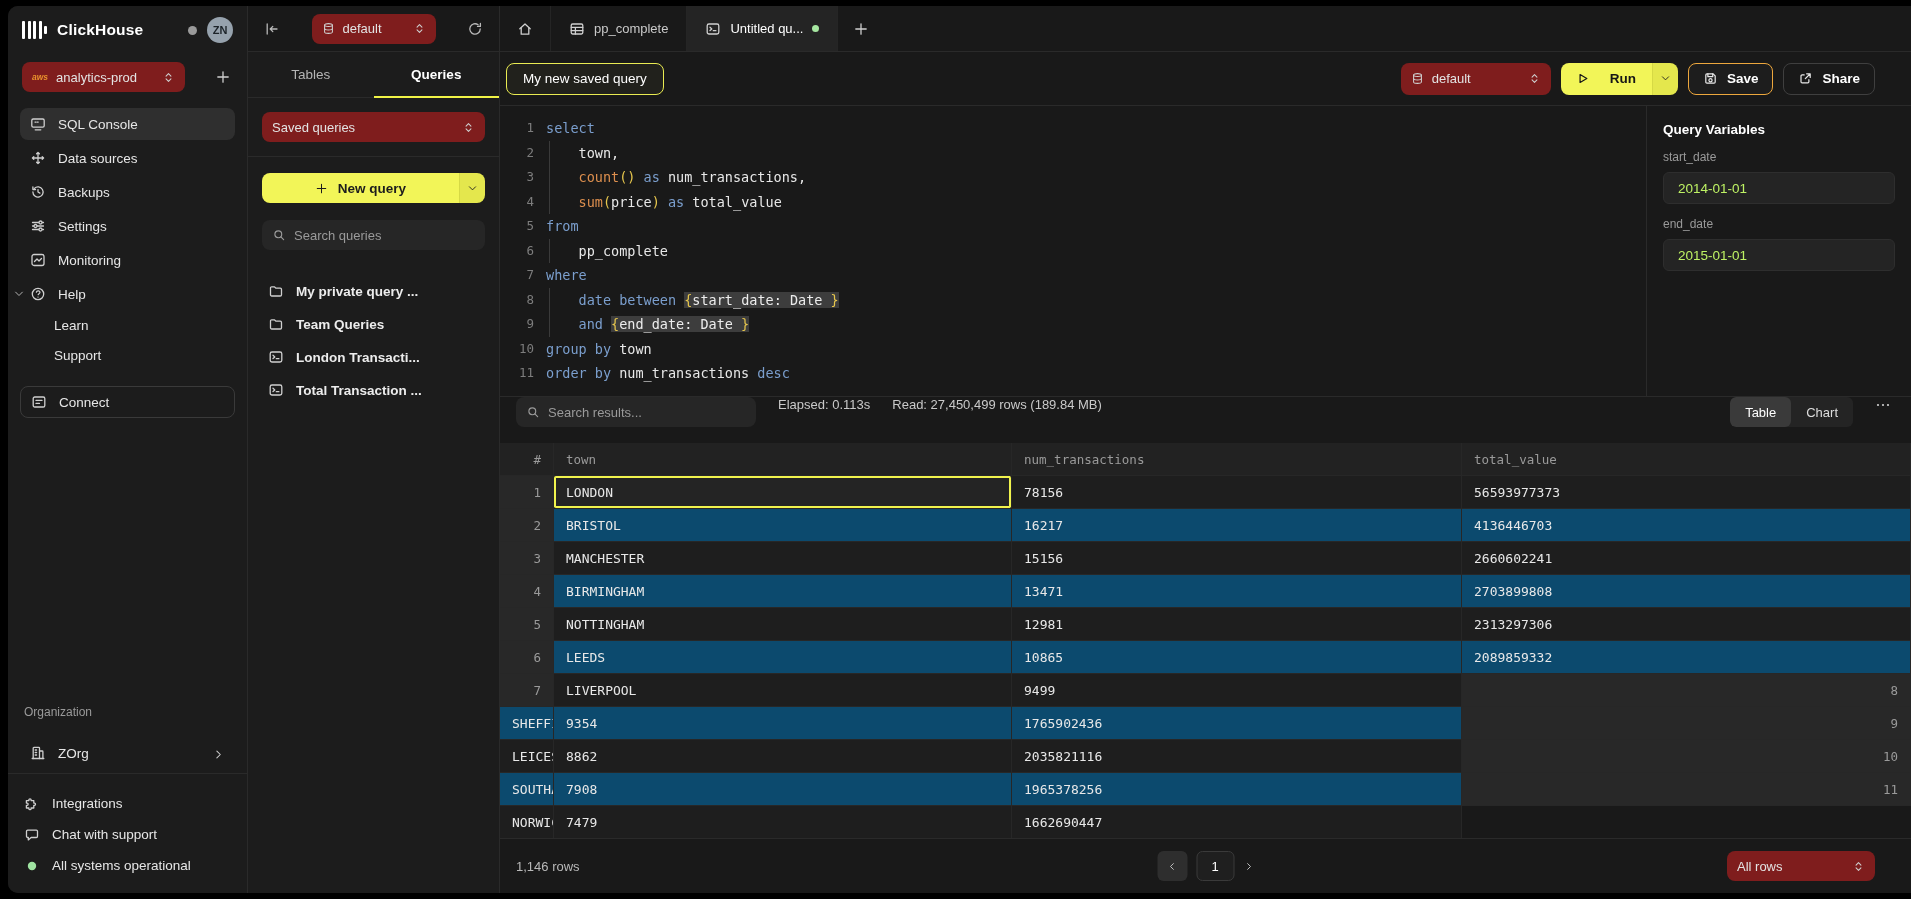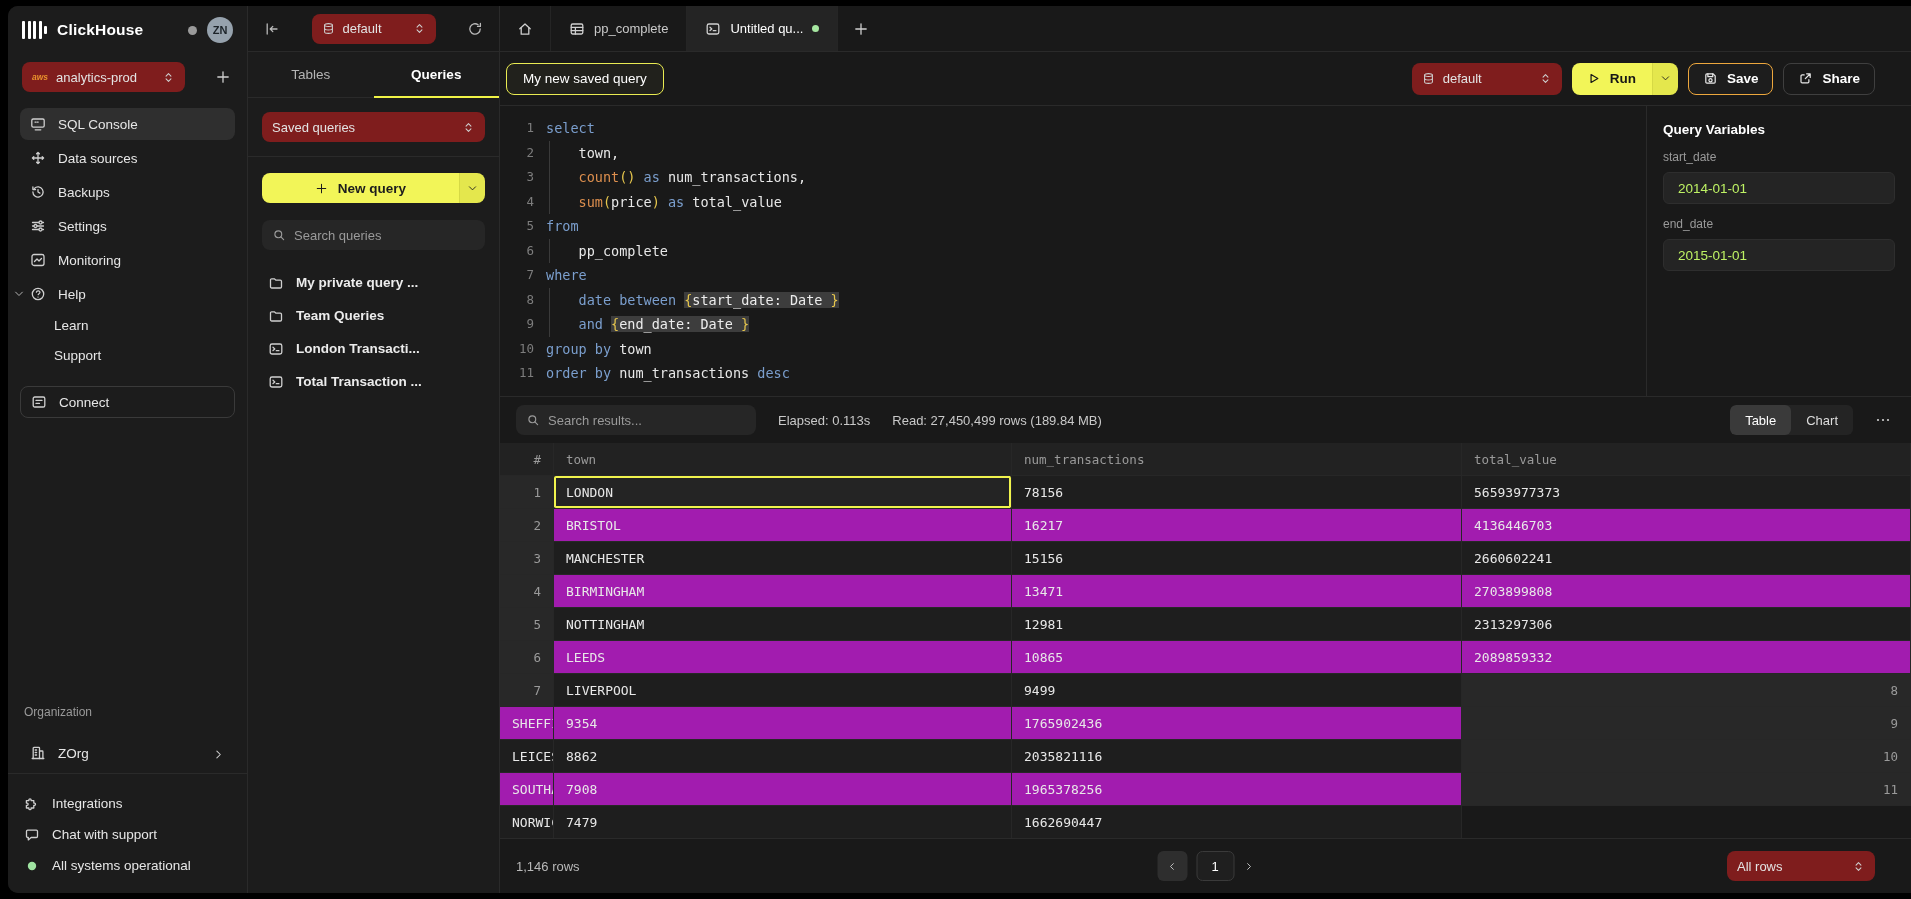--- a/index.html
+++ b/index.html
@@ -66,30 +66,30 @@
   .panel-sep{border-top:1px solid #2a2a2a;margin:14px -14px 16px}
   .new-query{display:flex;height:30px;margin-bottom:17px}
   .nq-main{flex:1;background:#f2f558;border:none;border-radius:8px 0 0 8px;display:flex;align-items:center;justify-content:center;gap:10px;font-size:13.5px;font-weight:600;color:#1d1d1d;font-family:inherit;cursor:pointer}
   .nq-main .icon{color:#1d1d1d}
   .nq-chev{width:26px;background:#e4e74d;border:none;border-left:1px solid #d6d945;border-radius:0 8px 8px 0;display:flex;align-items:center;justify-content:center;cursor:pointer}
   .nq-chev .icon{color:#1d1d1d}
   .search-box{height:30px;background:#262626;border-radius:8px;display:flex;align-items:center;gap:8px;padding:0 10px;margin-bottom:16px;flex-shrink:0}
   .search-box .icon{width:14px;height:14px;color:#9a9a9a}
   .search-box input{background:none;border:none;outline:none;color:#e6e6e6;font-size:13px;font-family:inherit;width:100%}
   ::placeholder{color:#9a9a9a;opacity:1}
-  .query-item{height:33px;display:flex;align-items:center;gap:12px;padding:0 6px;font-size:13.5px;font-weight:600;color:#ececec;cursor:pointer;border-radius:6px}
+  .query-item{height:33px;display:flex;align-items:flex-end;gap:12px;padding:0 6px;font-size:13.5px;font-weight:600;color:#ececec;cursor:pointer;border-radius:6px}
 
   
   .main-area{flex:1;display:flex;flex-direction:column;min-width:0;background:#191919}
   .query-toolbar{height:54px;display:flex;align-items:center;padding:0 36px 0 6px;gap:10px;border-bottom:1px solid #2a2a2a;flex-shrink:0}
   .query-chip{height:32px;display:flex;align-items:center;padding:0 16px;border:1.5px solid #e9eb52;border-radius:8px;font-size:13.5px;color:#fff;background:#21211c;cursor:pointer}
   .qt-spacer{flex:1}
   .db-select2{width:150px;height:32px}
   .run-split{display:flex;height:32px}
-  .run-main{background:#f2f558;border:none;border-radius:8px 0 0 8px;display:flex;align-items:center;gap:9px;padding:0 16px 0 14px;font-size:13.5px;font-weight:600;color:#161616;font-family:inherit;cursor:pointer}
+  .run-main{background:#f2f558;border:none;border-radius:8px 0 0 8px;display:flex;align-items:center;gap:20px;padding:0 16px 0 14px;font-size:13.5px;font-weight:600;color:#161616;font-family:inherit;cursor:pointer}
   .run-main .icon{width:15px;height:15px;color:#161616}
   .run-chev{width:26px;background:#e4e74d;border:none;border-radius:0 8px 8px 0;border-left:1px solid #d6d945;display:flex;align-items:center;justify-content:center;cursor:pointer}
   .run-chev .icon{color:#1d1d1d}
   .save-btn{height:32px;display:flex;align-items:center;gap:9px;padding:0 14px;background:#1d1d1d;border:1.5px solid #eda73d;border-radius:8px;color:#fff;font-size:13.5px;font-weight:600;font-family:inherit;cursor:pointer}
   .save-btn .icon{width:15px;height:15px;color:#e9e9e9}
   .share-btn{height:32px;display:flex;align-items:center;gap:9px;padding:0 14px;background:transparent;border:1px solid #3f3f3f;border-radius:8px;color:#fff;font-size:13.5px;font-weight:600;font-family:inherit;cursor:pointer}
   .share-btn .icon{width:15px;height:15px;color:#e9e9e9}
 
   
   .editor-row{height:290px;display:flex;flex-shrink:0}
@@ -100,32 +100,32 @@
   .line .guide{position:absolute;left:41px;top:0;bottom:0;border-left:1px solid #3a3a3a}
   .t-k{color:#7b9fce}.t-f{color:#dd8f4e}.t-p{color:#e6c64d}.t-d{color:#e8e8e8}
   .t-vb{color:#e6c64d;background:#3d3d3d}.t-v{color:#ececec;background:#3d3d3d}
   .vars-panel{width:265px;flex-shrink:0;border-left:1px solid #2a2a2a;padding:16px}
   .vars-panel h3{font-size:13.5px;font-weight:700;color:#fff;margin-bottom:4px}
   .var-label{font-size:12px;color:#9a9a9a;margin:13px 0 8px}
   .var-input{width:100%;height:32px;background:#242424;border:1px solid #2e2e2e;border-radius:6px;color:#bef264;font-size:13.5px;padding:0 14px;font-family:inherit}
 
   
   .results{flex:1;display:flex;flex-direction:column;border-top:1px solid #2a2a2a;min-height:0}
-  .results-toolbar{height:46px;display:flex;align-items:center;gap:22px;padding:0 20px 0 16px;flex-shrink:0}
+  .results-toolbar{height:46px;display:flex;align-items:flex-start;gap:22px;padding:0 20px 0 16px;flex-shrink:0}
   .results-search{width:240px;margin:0}
   .stat{font-size:13px;color:#c9c9c9}
   .rt-spacer{flex:1}
   .seg{display:flex;height:30px;background:#242424;border-radius:6px;overflow:hidden}
   .seg-btn{border:none;background:transparent;color:#ddd;font-size:13px;padding:0 15px;font-family:inherit;cursor:pointer}
   .seg-btn.active{background:#3a3a3a;color:#fff;border-radius:6px}
   .dots{cursor:pointer;color:#cfcfcf}
   .table{flex:1;display:grid;grid-template-columns:54px 458px 450px 1fr;grid-auto-rows:33px;align-content:start;font-family:"DejaVu Sans Mono",monospace;font-size:13px;overflow:hidden}
   .cell{display:flex;align-items:center;padding:0 12px;border-bottom:1px solid #272727;border-right:1px solid #272727;color:#e8e8e8;white-space:nowrap;overflow:hidden;cursor:default}
   .cell.odd{background:#1e1e1e}
-  .cell.even{background:#a21caf}
+  .cell.even{background:#0c4a6e}
   .cell.head{background:#222;color:#9a9a9a;font-size:12.5px}
   .cell.num{justify-content:flex-end;background:#282828;color:#9a9a9a;font-size:12.5px}
   .cell.head.num{background:#222}
   .cell.selected{box-shadow:inset 0 0 0 2px #f0f34d;background:#242424;border-radius:2px}
   .results-footer{height:55px;border-top:1px solid #2a2a2a;display:flex;align-items:center;padding:0 36px 0 16px;position:relative;flex-shrink:0}
   .rowcount{font-size:13px;color:#b9b9b9}
   .pager{position:absolute;left:50%;transform:translateX(-50%);display:flex;align-items:center;gap:9px}
   .pg-prev{width:30px;height:30px;background:#2e2e2e;border:none;border-radius:6px;color:#8a8a8a;display:flex;align-items:center;justify-content:center;cursor:default}
   .pg-page{min-width:38px;height:30px;background:#1f1f1f;border:1px solid #3a3a3a;border-radius:6px;color:#fff;font-size:13px;display:flex;align-items:center;justify-content:center}
   .pg-next{background:none;border:none;color:#b5b5b5;display:flex;cursor:pointer}

